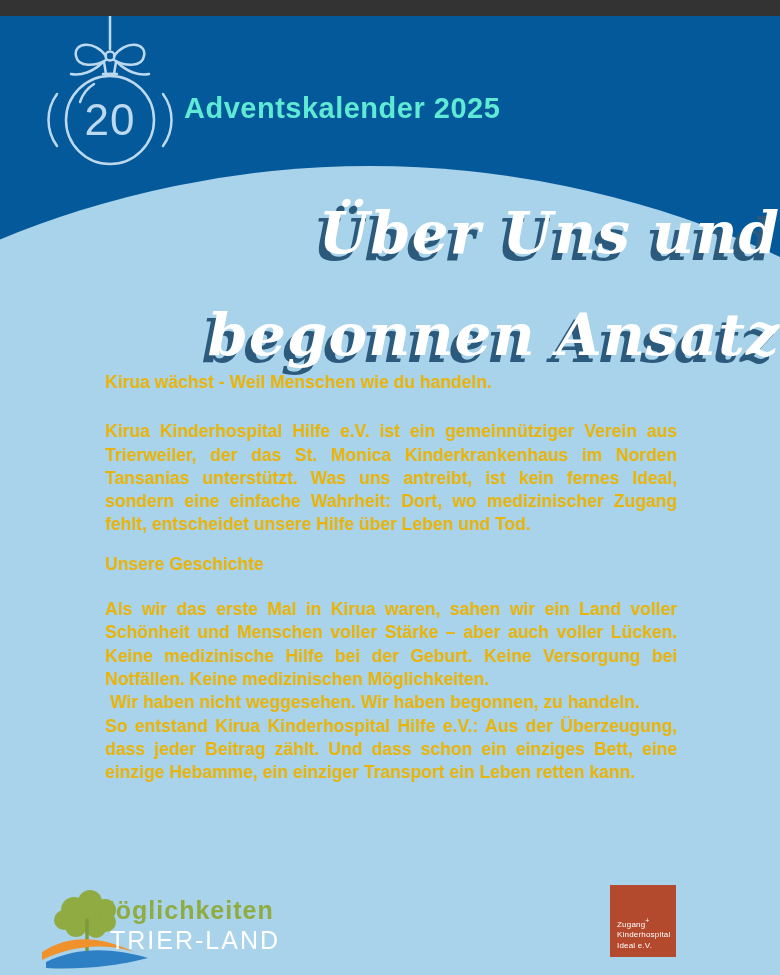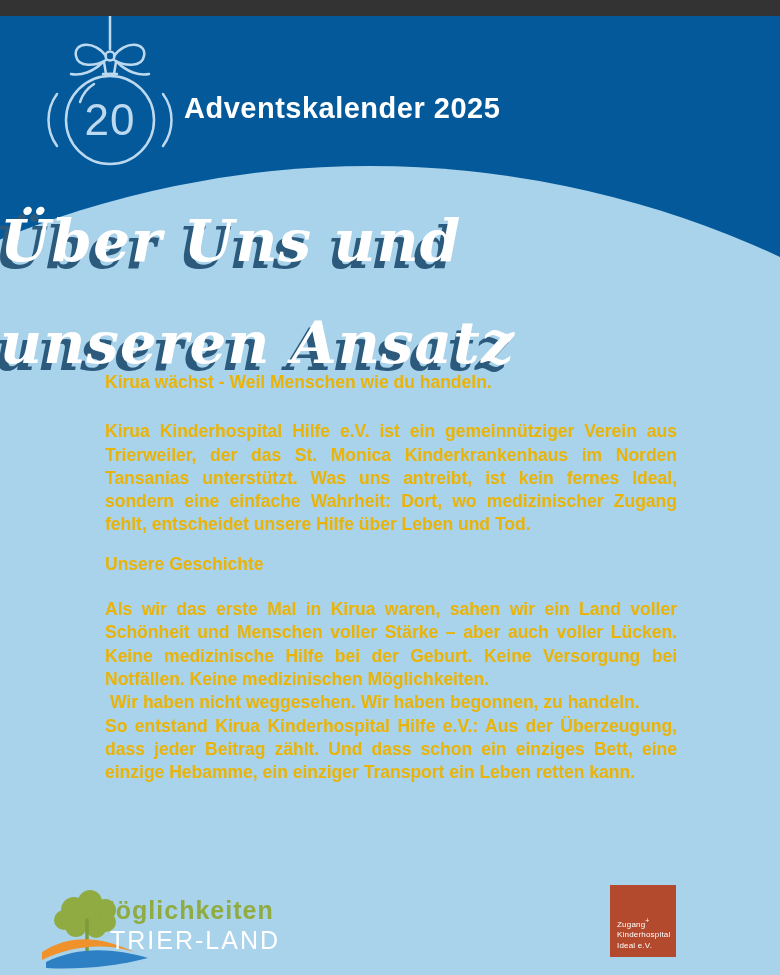--- a/index.html
+++ b/index.html
@@ -13,26 +13,26 @@
   
   .panel {
     position:absolute; left:-630px; top:150px;
     width:2000px; height:2070px; border-radius:50%;
     background:#a9d3eb;
   }
   
   .ornament { position:absolute; left:33px; top:0; }
   .advent-label {
     position:absolute; left:184px; top:76px;
-    font-size:29px; font-weight:bold; color:#ffffff; letter-spacing:.5px;
+    font-size:29px; font-weight:bold; color:#5eead4; letter-spacing:.5px;
   }
   
   .title {
-    position:absolute; top:174px; left:0; width:780px;
-    text-align:left; color:#ffffff;
+    position:absolute; top:166px; left:0; width:780px;
+    text-align:right; color:#ffffff;
     font-family:"DejaVu Serif", serif; font-style:italic; font-weight:bold;
     font-size:58px; line-height:102px; letter-spacing:1px;
     text-shadow:-6px 7px 0 #2b5a7c;
   }
   
   .body-copy {
     position:absolute; left:105px; top:355px; width:572px;
     color:#eab308; font-size:17.5px; line-height:23.3px; font-weight:bold;
   }
   .intro { margin-bottom:26px; }
@@ -77,21 +77,21 @@
       <path d="M24,78 A44,44 0 0 0 24,130"></path>
       <path d="M130,78 A44,44 0 0 1 130,130"></path>
     </g>
     <text x="77" y="119" text-anchor="middle" fill="#bcd9ef" font-family="Liberation Sans, sans-serif" font-size="44" letter-spacing="1">20</text>
   </svg>
 
   <div class="advent-label">Adventskalender 2025</div>
 
   <div class="title">
     <div>Über Uns und</div>
-    <div>unseren Ansatz</div>
+    <div>begonnen Ansatz</div>
   </div>
 
   <div class="body-copy">
     <div class="intro">Kirua wächst - Weil Menschen wie du handeln.</div>
     <div class="block-gap">
       <div class="para">Kirua Kinderhospital Hilfe e.V. ist ein gemeinnütziger Verein aus Trierweiler, der das St. Monica Kinderkrankenhaus im Norden Tansanias unterstützt. Was uns antreibt, ist kein fernes Ideal, sondern eine einfache Wahrheit: Dort, wo medizinischer Zugang fehlt, entscheidet unsere Hilfe über Leben und Tod.</div>
     </div>
     <div class="section-heading">Unsere Geschichte</div>
     <div>
       <div class="para">Als wir das erste Mal in Kirua waren, sahen wir ein Land voller Schönheit und Menschen voller Stärke – aber auch voller Lücken. Keine medizinische Hilfe bei der Geburt. Keine Versorgung bei Notfällen. Keine medizinischen Möglichkeiten.</div>

